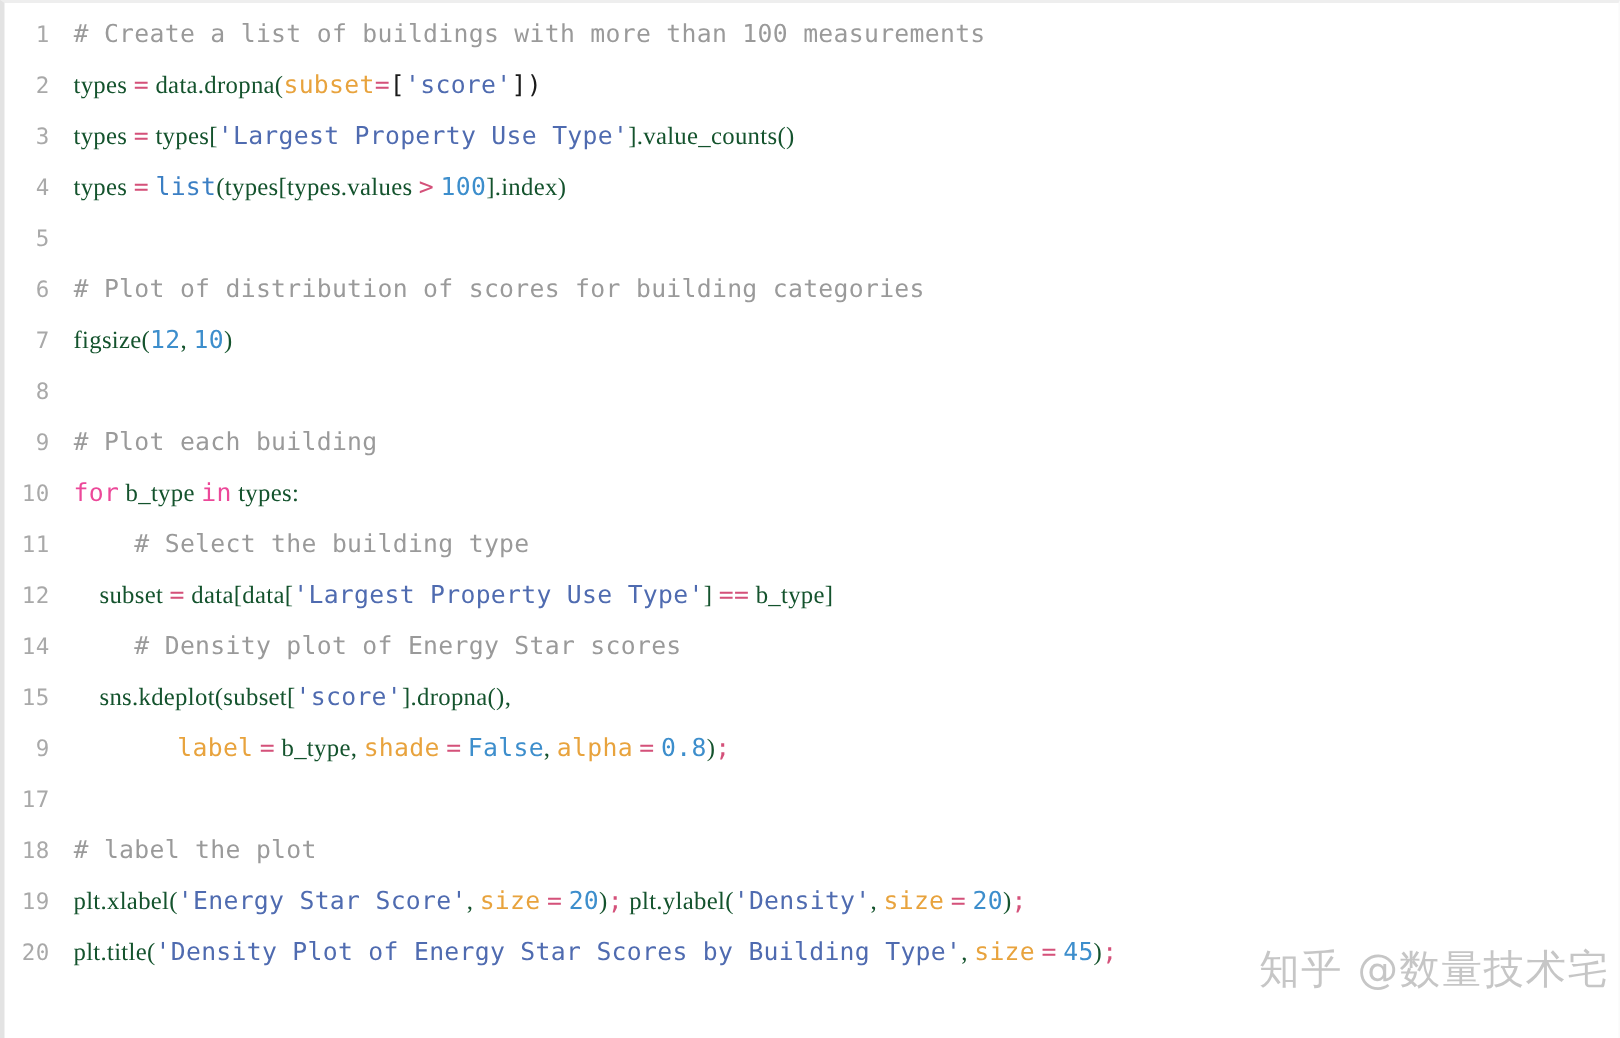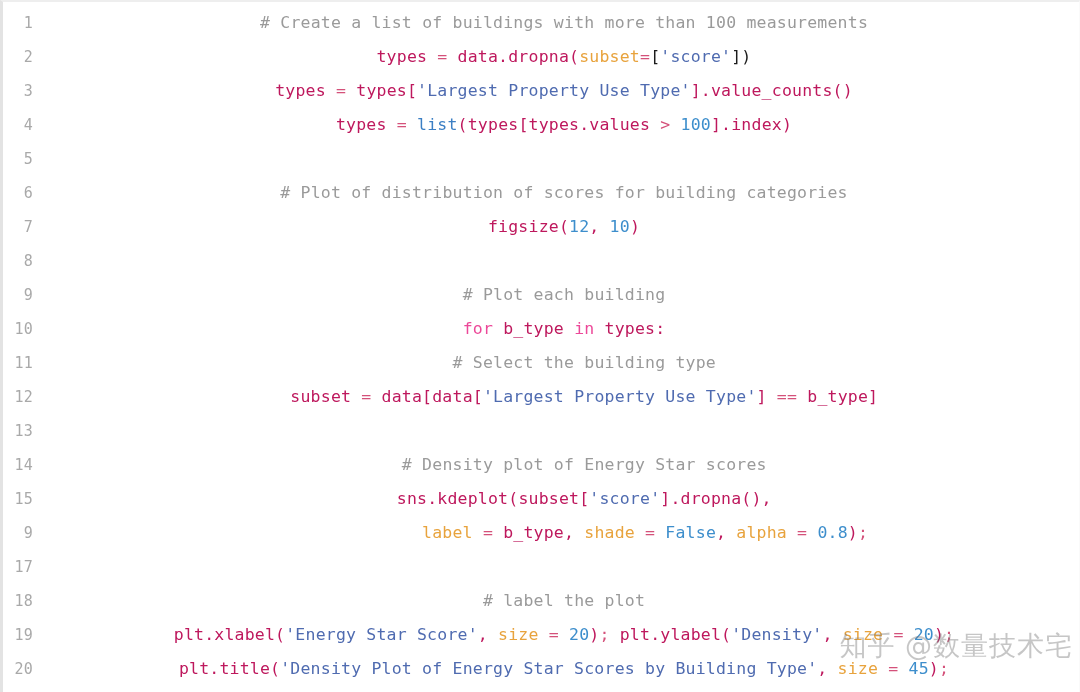--- a/index.html
+++ b/index.html
@@ -53,34 +53,33 @@
     font-family: "DejaVu Sans Mono", "Liberation Mono", monospace;
     user-select: none;
   }
 
   .code {
     flex: 1;
     color: #1b1b1b;
     font-family: "DejaVu Sans Mono", "Liberation Mono", monospace;
     white-space: pre;
     overflow: hidden;
-    text-align: center;
   }
 
   
   .t-com  { color: #9a9a9a; font-style: normal; }      
   .t-str  { color: #4f6bb0; }                           
   .t-num  { color: #3d8ecc; }                           
   .t-kw   { color: #ec4899; }                           
   .t-op   { color: #d4517a; }                           
   .t-bi   { color: #3b7fc4; }                           
   .t-kwa  { color: #e8a33d; }                           
   .t-cst  { color: #3d8ecc; }                           
   .t-pun  { color: #1b1b1b; }                           
-  .t-pln  { color: #be185d; }
+  .t-pln  { color: #14532d; font-family: Liberation Serif, serif; }
 
   
   #watermark {
     position: absolute;
     right: 6px;
     bottom: 28px;
     font-family: "DejaVu Sans", "Liberation Sans", sans-serif;
     font-size: 27px;
     color: rgba(120, 120, 120, 0.42);
     letter-spacing: 1px;
@@ -149,24 +148,20 @@
     <div class="line">
       <span class="gutter">11</span>
       <span class="code"><span class="t-com">    # Select the building type</span></span>
     </div>
 
     <div class="line">
       <span class="gutter">12</span>
       <span class="code"><span class="t-pln">    subset </span><span class="t-op">=</span><span class="t-pln"> data[data[</span><span class="t-str">'Largest Property Use Type'</span><span class="t-pln">] </span><span class="t-op">==</span><span class="t-pln"> b_type]</span></span>
     </div>
 
-    <div class="line">
-      <span class="gutter">13</span>
-      <span class="code"></span>
-    </div>
 
     <div class="line">
       <span class="gutter">14</span>
       <span class="code"><span class="t-com">    # Density plot of Energy Star scores</span></span>
     </div>
 
     <div class="line">
       <span class="gutter">15</span>
       <span class="code"><span class="t-pln">    sns.kdeplot(subset[</span><span class="t-str">'score'</span><span class="t-pln">].dropna(),</span></span>
     </div>

